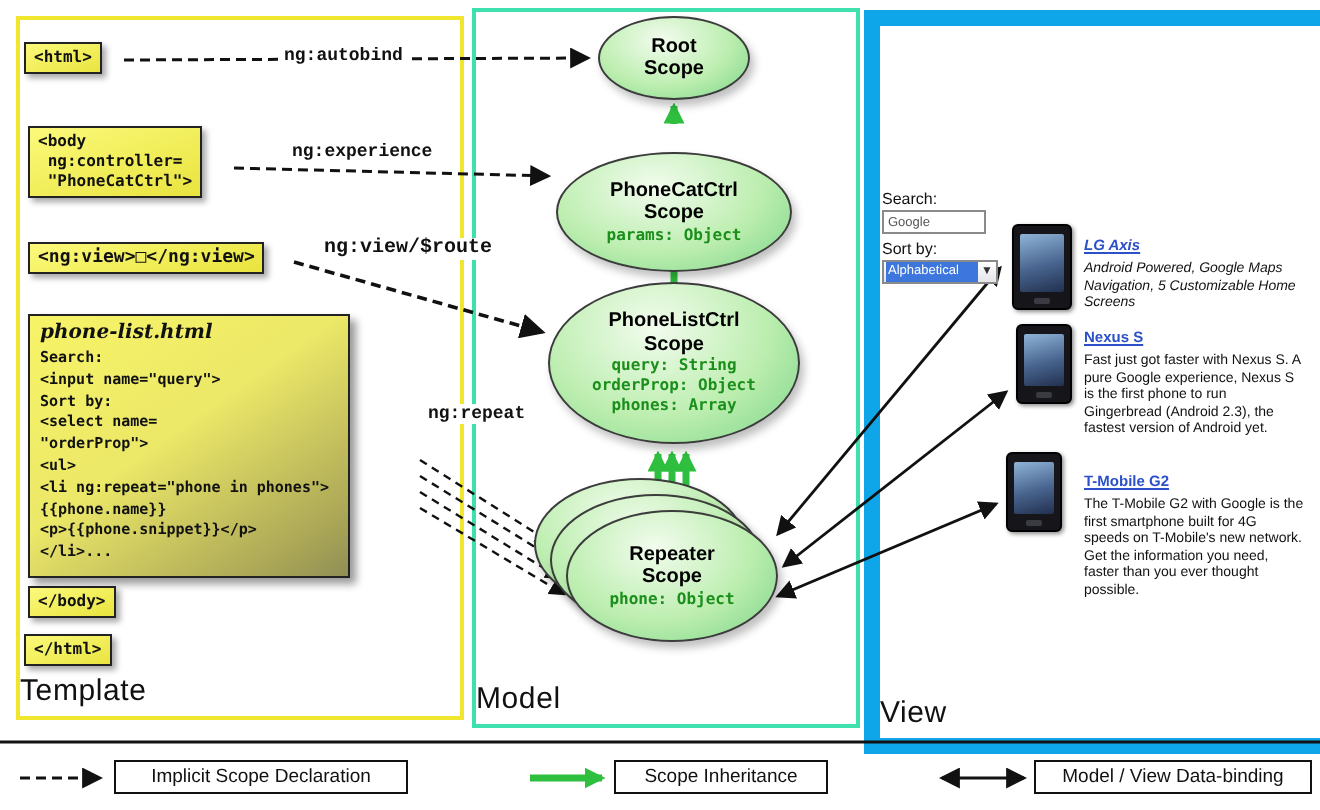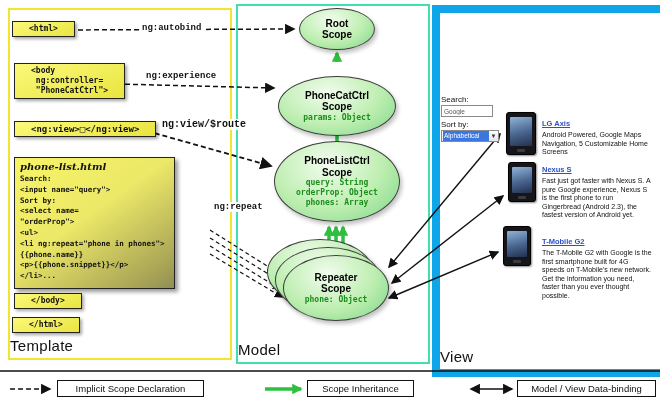--- a/index.html
+++ b/index.html
@@ -12,21 +12,21 @@
   .col-template{left:8px;top:8px;width:220px;height:348px;border:2px solid #f0e62e;}
   .col-model{left:236px;top:4px;width:190px;height:356px;border:2px solid #3fe0ae;}
   .col-view{left:432px;top:5px;width:222px;height:356px;border:8px solid #0ea5e9;}
   .col-label{position:absolute;bottom:4px;left:0;right:0;text-align:left;
              font-size:15px;color:#111;letter-spacing:.3px;}
 
   
   .tag-box{position:absolute;z-index:6;background:linear-gradient(160deg,#fbf97a,#e9e43f);
            border:1px solid #222;box-shadow:2px 2px 3px rgba(0,0,0,.35);
            font-family:"DejaVu Sans Mono",monospace;font-weight:bold;font-size:8px;
-           line-height:10px;padding:2px 16px;white-space:pre;}
+           line-height:10px;padding:2px 4px;white-space:pre;}
   #box-html-open{left:12px;top:21px;}
   #box-body-open{left:14px;top:63px;}
   #box-ng-view{left:14px;top:121px;font-size:9px;}
   #box-body-close{left:14px;top:293px;}
   #box-html-close{left:12px;top:317px;}
 
   .code-box{position:absolute;left:14px;top:157px;width:161px;height:132px;z-index:6;
             background:linear-gradient(145deg,#f7f467 0%,#ece868 45%,#a8a456 88%,#8f8f55 100%);
             border:1px solid #222;box-shadow:3px 3px 4px rgba(0,0,0,.4);padding:3px 5px;box-sizing:border-box;}
   .code-title{font-family:"DejaVu Serif",serif;font-style:italic;font-weight:bold;
@@ -78,21 +78,21 @@
   .phone-thumb .screen{position:absolute;left:3px;right:3px;top:4px;bottom:8px;
                        background:linear-gradient(165deg,#8fb4d8 0%,#48648e 55%,#22304e 100%);
                        border-radius:1px;}
   .phone-thumb .btn{position:absolute;left:50%;bottom:2px;width:8px;height:3px;margin-left:-4px;
                     background:#3a3a42;border-radius:1px;}
   #phone-img-1{left:506px;top:112px;width:28px;height:41px;}
   #phone-img-2{left:508px;top:162px;width:26px;height:38px;}
   #phone-img-3{left:503px;top:226px;width:26px;height:38px;}
 
   .phone-entry{position:absolute;width:110px;z-index:6;}
-  #phone-txt-1{left:542px;top:112px;}
+  #phone-txt-1{left:542px;top:112px;font-style:italic;}
   #phone-txt-2{left:542px;top:158px;}
   #phone-txt-3{left:542px;top:230px;}
   .phone-name{color:#2b50c8;text-decoration:underline;font-weight:bold;font-size:7.5px;
               line-height:10px;cursor:pointer;display:inline-block;}
   .phone-desc{font-size:7px;line-height:8.6px;color:#111;margin-top:1px;}
 
   
   .legend-box{position:absolute;top:380px;height:17px;z-index:6;border:1px solid #111;
               background:#fff;display:flex;align-items:center;justify-content:center;
               font-size:9.5px;box-sizing:border-box;}

